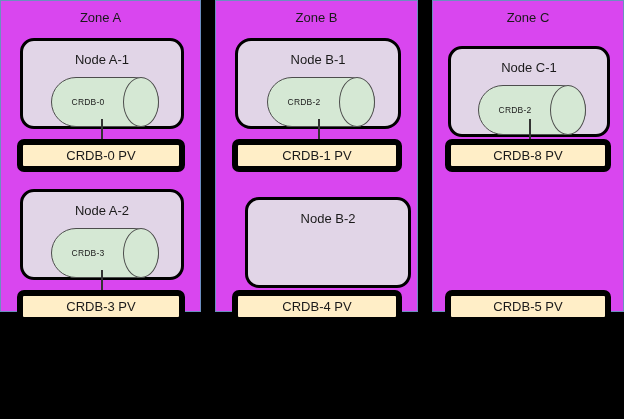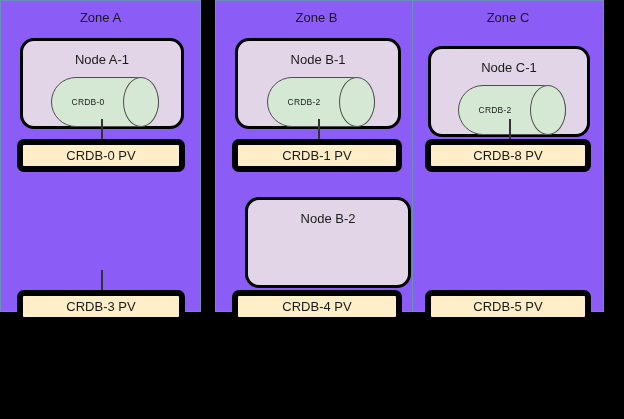--- a/index.html
+++ b/index.html
@@ -24,27 +24,27 @@
     width: 624px;
     height: 419px;
     background: #000000;
   }
 
   
   .zone {
     position: absolute;
     top: 0;
     height: 312px;
-    background: #8b5cf6;
+    background: #d946ef;
     border: 1px solid #6c8ebf;
     box-sizing: border-box;
   }
   #zone-a { left: 0px;   width: 201px; }
   #zone-b { left: 215px; width: 203px; padding-left: 32px; }
-  #zone-c { left: 412px; width: 192px; text-decoration: underline; }
+  #zone-c { left: 432px; width: 192px; text-decoration: underline; }
 
   .zone-title {
     position: absolute;
     top: 9px;
     left: 0;
     right: 0;
     text-align: center;
     font-size: 13px;
     line-height: 16px;
     color: #1a1a1a;
@@ -146,28 +146,36 @@
       <div class="node-title">Node A-1</div>
       <div class="cyl" style="left:28px; top:36px;">
         <div class="cyl-body"></div>
         <div class="cyl-cap"></div>
         <div class="cyl-label">CRDB-0</div>
       </div>
     </div>
     <div class="connector" style="left:100px; top:118px; height:21px;"></div>
     <div class="pv" style="left:16px; top:138px; width:168px;">CRDB-0 PV</div>
 
+    <div class="node" style="left:19px; top:188px; width:164px; height:91px;">
+      <div class="node-title">Node A-2</div>
+      <div class="cyl" style="left:28px; top:36px;">
+        <div class="cyl-body"></div>
+        <div class="cyl-cap"></div>
+        <div class="cyl-label">CRDB-3</div>
+      </div>
+    </div>
     <div class="connector" style="left:100px; top:269px; height:21px;"></div>
     <div class="pv" style="left:16px; top:289px; width:168px;">CRDB-3 PV</div>
   </div>
 
   <div class="zone" id="zone-b">
     <div class="zone-title">Zone B</div>
 
-    <div class="node" style="left:19px; top:37px; width:166px; height:91px;">
+    <div class="node" style="left:19px; top:37px; width:166px; height:91px;border-radius:16px;">
       <div class="node-title">Node B-1</div>
       <div class="cyl" style="left:29px; top:36px;">
         <div class="cyl-body"></div>
         <div class="cyl-cap"></div>
         <div class="cyl-label">CRDB-2</div>
       </div>
     </div>
     <div class="connector" style="left:102px; top:118px; height:21px;"></div>
     <div class="pv" style="left:16px; top:138px; width:170px;">CRDB-1 PV</div>
 

